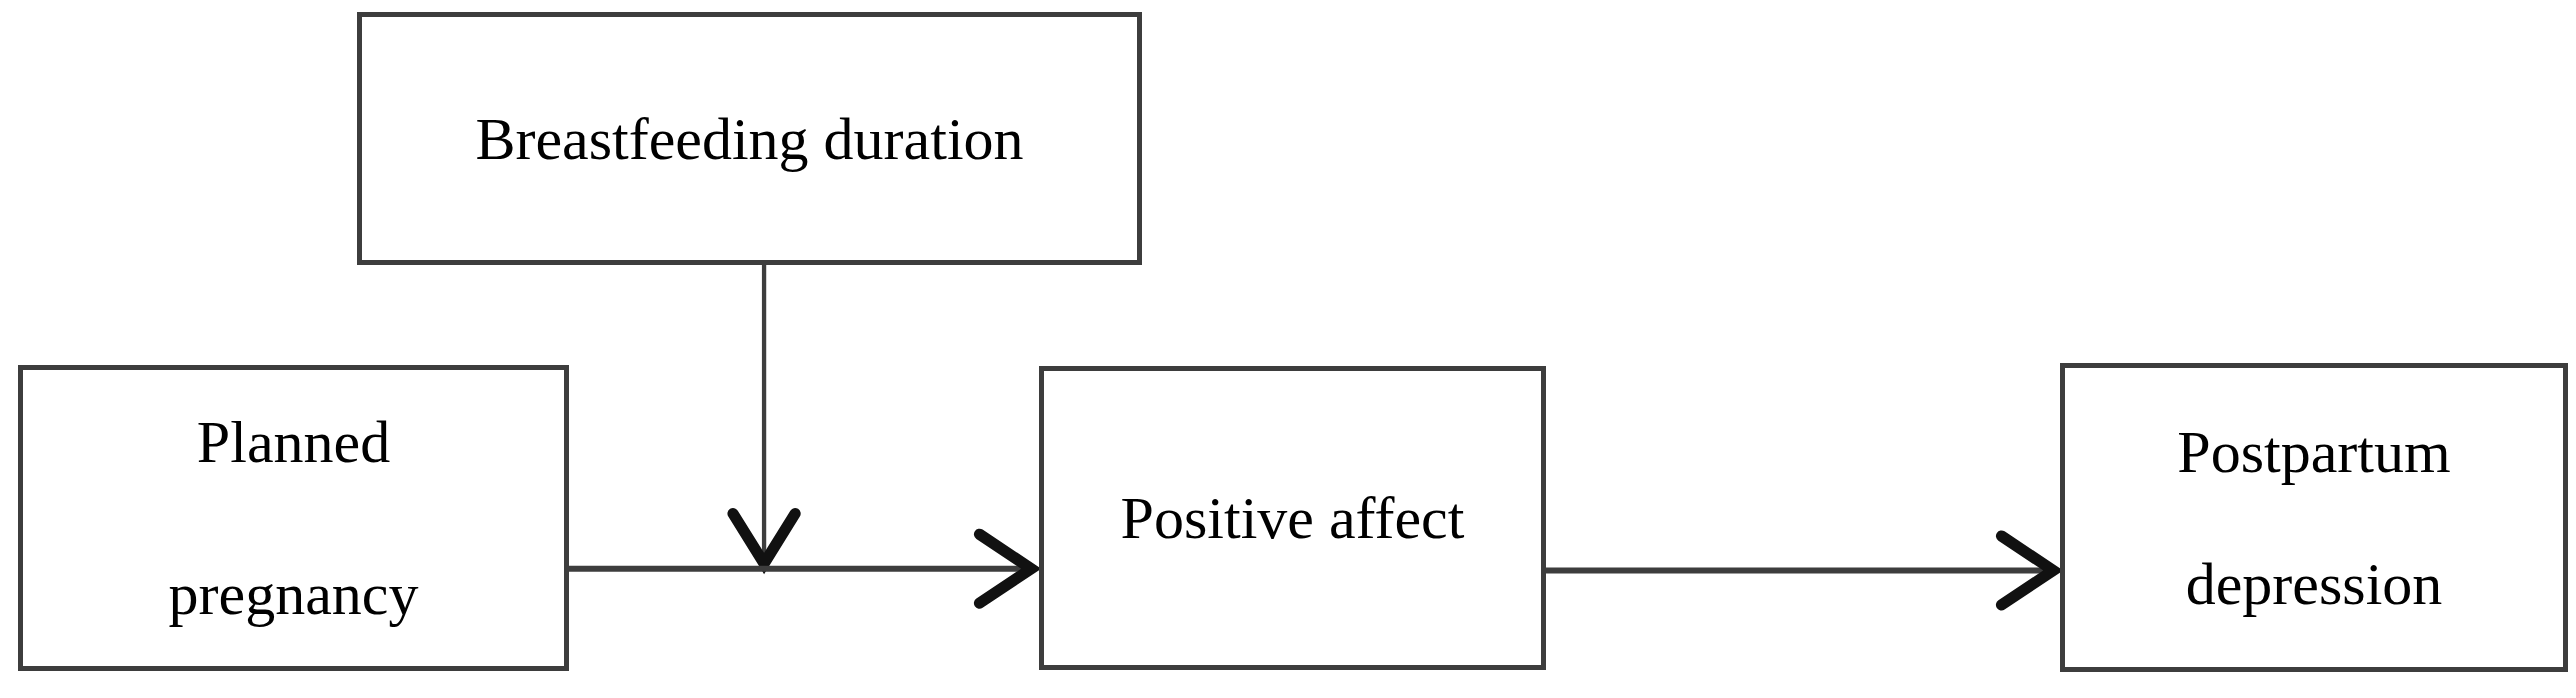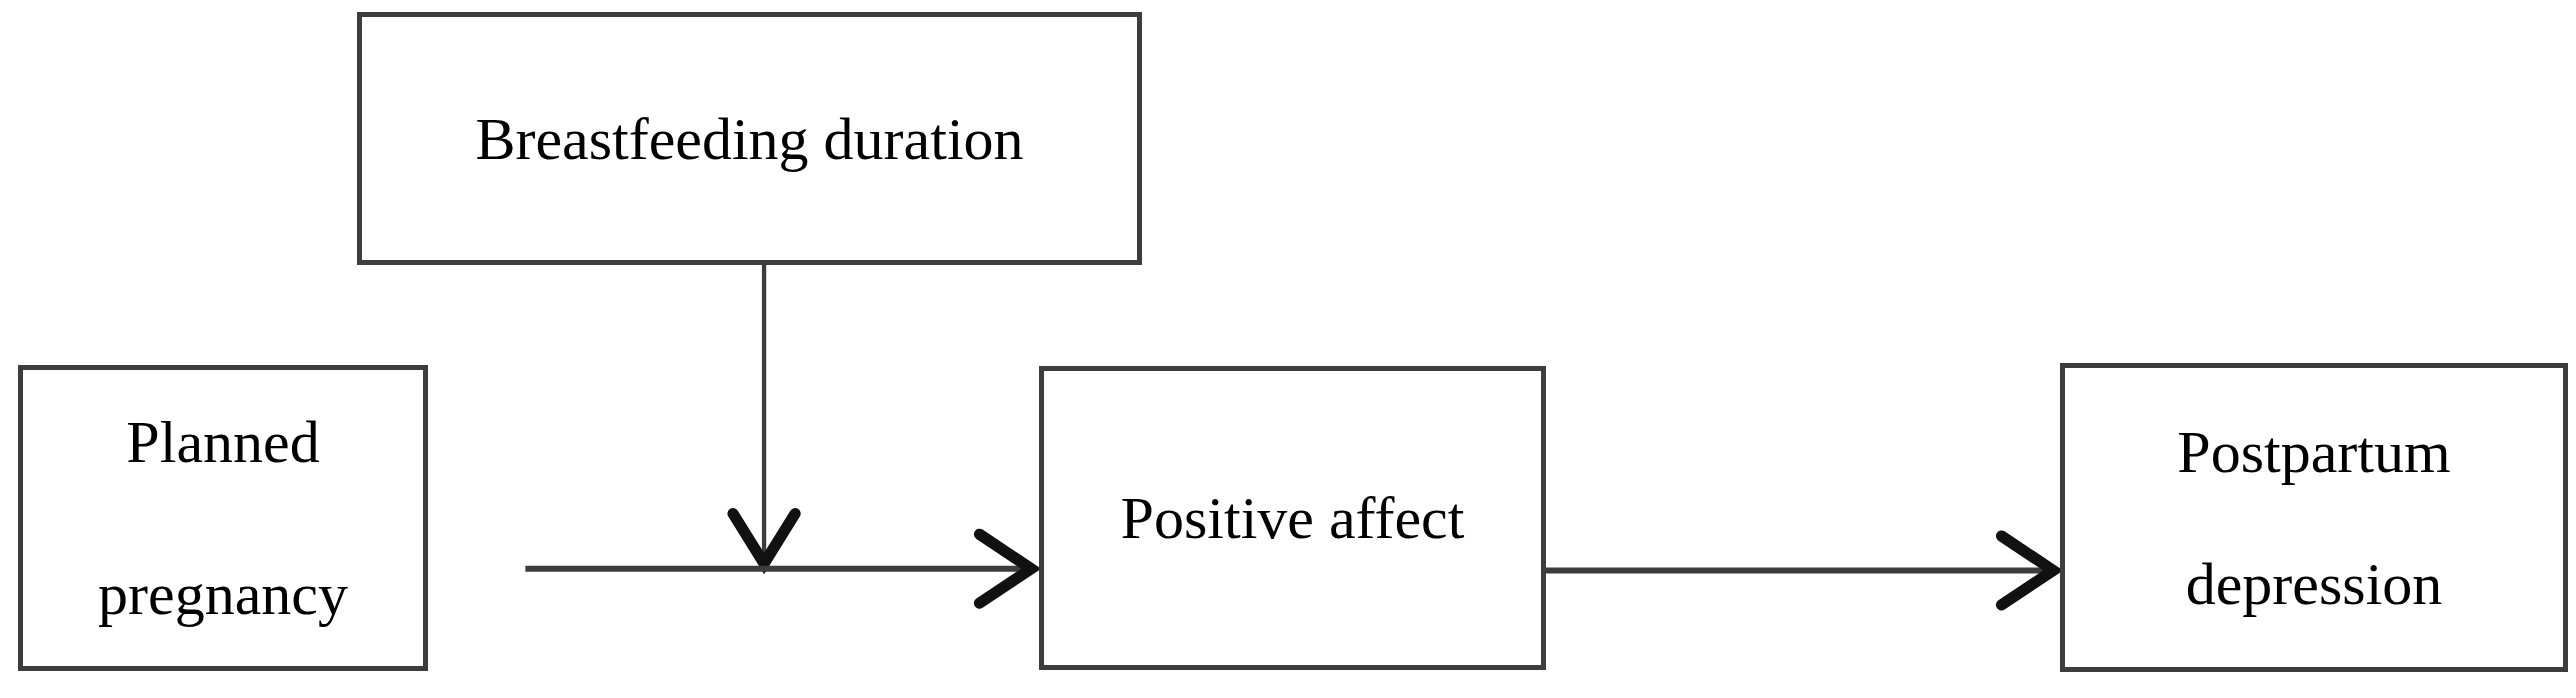--- a/index.html
+++ b/index.html
@@ -41,21 +41,21 @@
       line-height: 1.0;
       white-space: nowrap;
     }
     .node.two-line .label-line {
       line-height: 1.0;
     }
     .node.two-line .label-line + .label-line {
       margin-top: 72px;
     }
     #node-moderator { left: 357px; top: 12px;  width: 785px; height: 253px; }
-    #node-predictor { left: 18px;  top: 365px; width: 410px; height: 306px; gap: 20px; }
+    #node-predictor { left: 18px;  top: 365px; width: 551px; height: 306px; gap: 20px; }
     #node-mediator  { left: 1039px; top: 366px; width: 507px; height: 304px; }
     #node-outcome   { left: 2060px; top: 363px; width: 508px; height: 309px; }
   </style>
 </head>
 <body>
 
 <div id="canvas">
 
   <svg class="arrow-layer" width="2576" height="698" viewBox="0 0 2988 810" xmlns="http://www.w3.org/2000/svg">
 

